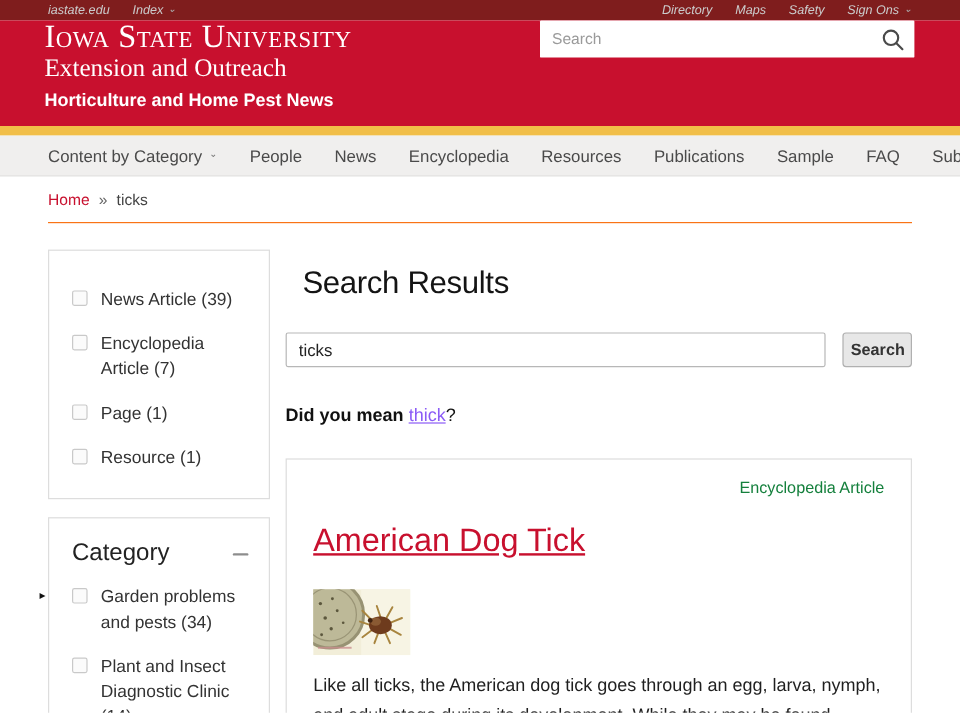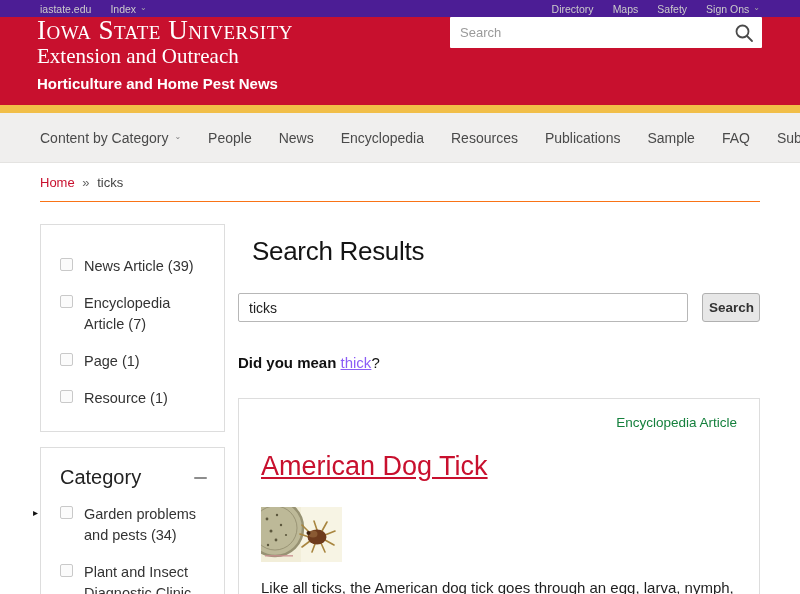--- a/index.html
+++ b/index.html
@@ -5,23 +5,23 @@
   * { box-sizing: border-box; }
   html,body { margin:0; padding:0; }
   body {
     width:800px; height:594px; overflow:hidden;
     background:#fff;
     font-family:"Liberation Sans", sans-serif;
     color:#222;
   }
   
   .topbar {
-    height:17px; background:#4c1d95; color:#cbcbcb;
+    height:17px; background:#7f1d1d; color:#cbcbcb;
     display:flex; justify-content:space-between; align-items:center;
-    padding:0 40px; font-size:10.5px;
+    padding:0 40px; font-size:10.5px;font-style:italic;
   }
   .topbar-group { display:flex; align-items:center; gap:19px; }
   .topbar-link { display:flex; align-items:center; gap:4px; cursor:pointer; white-space:nowrap; }
   .chev { font-size:8px; color:#a9a9a9; line-height:1; transform:translateY(-1px); }
   
   .masthead {
     height:88px; background:#C8102E;
     display:flex; align-items:flex-start; justify-content:space-between;
     padding:0 38px 0 37px;
   }
@@ -41,21 +41,21 @@
     width:100%; height:31px; border:none; border-radius:1px;
     padding:0 36px 0 10px; font-size:13px; color:#333;
     font-family:"Liberation Sans", sans-serif;
   }
   .masthead-search input::placeholder { color:#9a9a9a; }
   .mag-icon { position:absolute; right:8px; top:6px; cursor:pointer; }
   
   .gold-stripe { height:8px; background:#F1BE48; }
   
   .mainnav {
-    height:50px; background:#f0efee; border-bottom:1px solid #e4e3e1;
+    height:34px; background:#f0efee; border-bottom:1px solid #e4e3e1;
     display:flex; align-items:center; gap:27px;
     padding:0 40px; font-size:14px; color:#4a4a4a; white-space:nowrap;
   }
   .nav-item { display:flex; align-items:center; gap:6px; cursor:pointer; }
   .nav-item .chev { color:#7c7c7c; }
   
   .breadcrumb {
     margin:0 40px; padding:12px 0 11px;
     border-bottom:1px solid #f97316;
     font-size:13px; color:#444;

